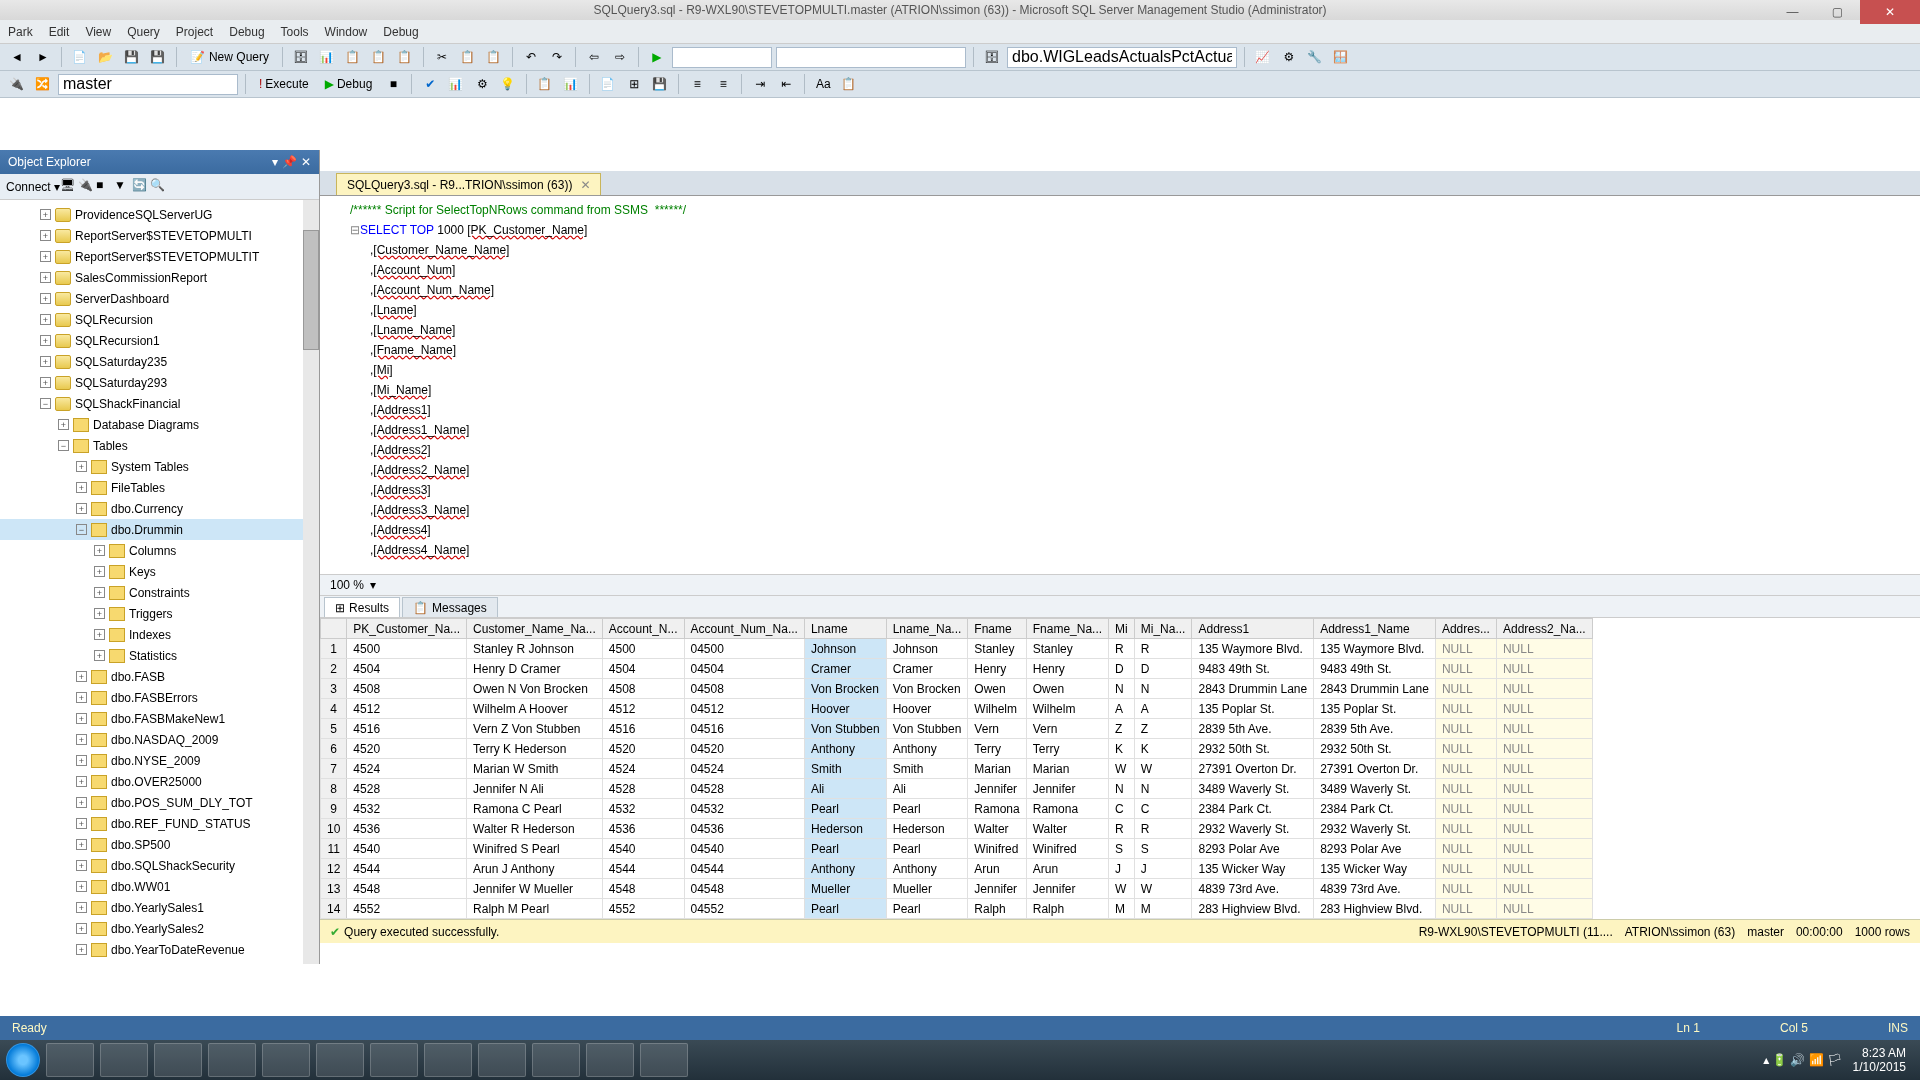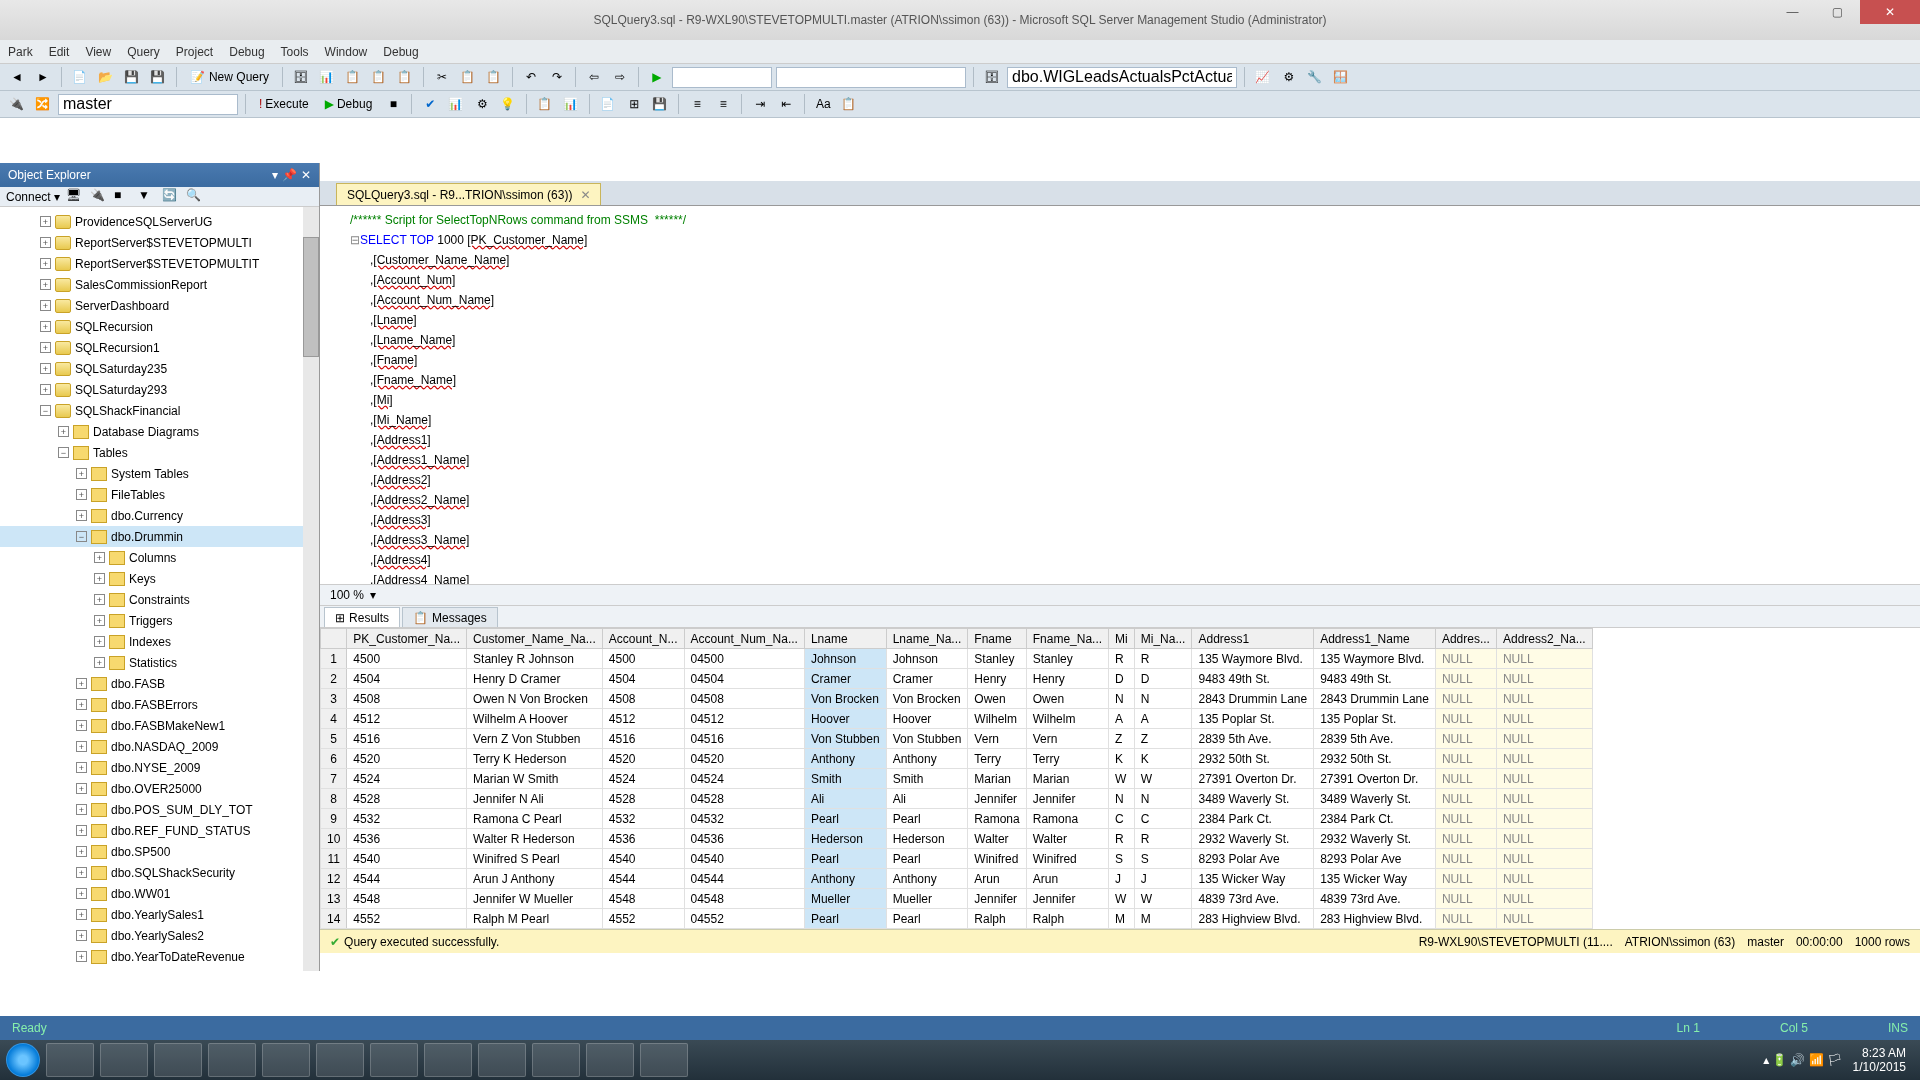--- a/index.html
+++ b/index.html
@@ -1,33 +1,33 @@
 <!DOCTYPE html>
 <html><head>
 <meta charset="utf-8">
 <style>
 * { margin:0; padding:0; box-sizing:border-box; font-family:"Segoe UI",Tahoma,sans-serif; font-size:12px; }
 body { width:1920px; height:1080px; background:#fff; overflow:hidden; display:flex; flex-direction:column; }
-.titlebar { height:40px; background:linear-gradient(#e8e8e8,#d8d8d8); display:flex; align-items:center; justify-content:center; position:relative; }
+.titlebar { height:20px; background:linear-gradient(#e8e8e8,#d8d8d8); display:flex; align-items:center; justify-content:center; position:relative; }
 .titlebar .title { color:#555; font-size:12px; }
 .titlebar .winbtns { position:absolute; right:0; top:0; display:flex; }
 .winbtn { width:45px; height:24px; display:flex; align-items:center; justify-content:center; color:#555; }
 .winbtn.close { background:#c75050; color:#fff; width:60px; }
 .menubar { height:24px; background:#e9edf0; display:flex; align-items:center; padding:0 8px; gap:16px; border-bottom:1px solid #ccc; }
 .menubar span { color:#333; font-size:12px; }
 .toolbar { height:27px; background:#dbe4ec; border-bottom:1px solid #b8c4ce; display:flex; align-items:center; padding:0 6px; gap:4px; }
 .tbtn { width:22px; height:22px; display:flex; align-items:center; justify-content:center; border:1px solid transparent; }
 .newq { display:flex; align-items:center; gap:4px; padding:0 6px; height:22px; }
 .sep { width:1px; height:20px; background:#b0bcc6; margin:0 3px; }
 .tbox { height:21px; border:1px solid #abc; background:#fff; padding:0 4px; font-size:16px; }
 .workrow { flex:1; display:flex; min-height:0;align-items:center; }
 .objexp { width:320px; background:#fff; border-right:1px solid #999; display:flex; flex-direction:column; }
 .oehdr { height:24px; background:linear-gradient(#4a7ab0,#3b6ba0); color:#fff; display:flex; align-items:center; padding:0 8px; font-size:12px; justify-content:space-between; }
 .oehdr .pins { display:flex; gap:4px; }
-.oeconn { height:20px; background:#e8eef4; border-bottom:1px solid #ccc; display:flex; align-items:center; padding:0 6px; gap:6px; font-size:12px; }
+.oeconn { height:26px; background:#e8eef4; border-bottom:1px solid #ccc; display:flex; align-items:center; padding:0 6px; font-size:12px; }
 .oetree { flex:1; overflow:auto; padding:4px 0; position:relative; }
 .tscroll { position:absolute; right:0; top:0; bottom:0; width:16px; background:#e8e8e8; }
 .tthumb { position:absolute; right:0; top:30px; width:16px; height:120px; background:#c0c0c0; border:1px solid #999; }
 .node { display:flex; align-items:center; height:21px; padding-left:6px; white-space:nowrap; }
 .node .sq { width:11px; height:11px; border:1px solid #888; display:inline-flex; align-items:center; justify-content:center; font-size:9px; margin-right:4px; color:#555; }
 .node .ic { width:16px; height:14px; background:#f7d96f; border:1px solid #c9a227; margin-right:4px; }
 .node .ic.db { background:linear-gradient(#f9e9a0,#e8c94f); border-radius:2px; }
 .node.sel { background:#cde6f7; }
 .mainpane { flex:1; display:flex; flex-direction:column; min-width:0; }
 .tabstrip { height:25px; background:#d8e0e8; display:flex; align-items:flex-end; padding-left:16px; border-bottom:1px solid #999; }
@@ -46,21 +46,21 @@
 .grid { flex:1; overflow:auto; background:#fff; font-size:12px; }
 .gtbl { border-collapse:collapse; }
 .gtbl th { background:#f0f0f0; border:1px solid #ccc; padding:2px 6px; font-weight:normal; text-align:left; white-space:nowrap; height:20px; }
 .gtbl td { border:1px solid #e0e0e0; padding:2px 6px; white-space:nowrap; height:20px; }
 .gtbl td.rownum { background:#f0f0f0; text-align:center; border-right:1px solid #ccc; }
 .gtbl td.hl { background:#cde6f7; }
 .gtbl td.null { background:#fffce6; color:#888; }
 .statq { height:24px; background:#fdf4c1; border-top:1px solid #cca; display:flex; align-items:center; padding:0 10px; gap:8px; font-size:12px; justify-content:space-between; }
 .statq .ok::before { content:"✔"; color:#3a3; margin-right:4px; }
 .statq .rinfo { display:flex; gap:12px; }
-.status { height:24px; background:#3b6ba0; color:#86efac; display:flex; align-items:center; padding:0 12px; font-size:12px; justify-content:space-between; }
+.status { height:24px; background:#3b6ba0; color:#fef9c3; display:flex; align-items:center; padding:0 12px; font-size:12px; justify-content:space-between; }
 .status .rgrp { display:flex; gap:80px; }
 .taskbar { height:40px; background:linear-gradient(#3a4a55,#22303a); display:flex; align-items:center; padding:0 6px; gap:6px; justify-content:space-between; }
 .tasks { display:flex; gap:6px; }
 .tbico { width:48px; height:34px; background:rgba(255,255,255,0.12); border:1px solid rgba(255,255,255,0.2); border-radius:2px; }
 .tbico.start { background:radial-gradient(circle,#6ac4ff 20%,#0078d7 70%); border-radius:50%; width:34px; height:34px; }
 .clock { color:#fff; text-align:right; font-size:12px; line-height:14px; padding-right:8px; }
 .ic18 { width:18px; height:18px; display:inline-block; }
 </style>
 </head>
 <body>
@@ -377,21 +377,20 @@
       </div>
     </div>
     <div class="editor" id="editor">
         <div class="eline"><span class="cmt">/****** Script for SelectTopNRows command from SSMS  ******/</span></div>
         <div class="eline"><span style="color:#888">⊟</span><span class="kw">SELECT</span> <span class="kw">TOP</span> <span class="num">1000</span> <span class="col">[PK_Customer_Name]</span></div>
         <div class="eline">      ,<span class="col">[Customer_Name_Name]</span></div>
         <div class="eline">      ,<span class="col">[Account_Num]</span></div>
         <div class="eline">      ,<span class="col">[Account_Num_Name]</span></div>
         <div class="eline">      ,<span class="col">[Lname]</span></div>
         <div class="eline">      ,<span class="col">[Lname_Name]</span></div>
-        <div class="eline">      ,<span class="col">[Fname]</span></div>
         <div class="eline">      ,<span class="col">[Fname_Name]</span></div>
         <div class="eline">      ,<span class="col">[Mi]</span></div>
         <div class="eline">      ,<span class="col">[Mi_Name]</span></div>
         <div class="eline">      ,<span class="col">[Address1]</span></div>
         <div class="eline">      ,<span class="col">[Address1_Name]</span></div>
         <div class="eline">      ,<span class="col">[Address2]</span></div>
         <div class="eline">      ,<span class="col">[Address2_Name]</span></div>
         <div class="eline">      ,<span class="col">[Address3]</span></div>
         <div class="eline">      ,<span class="col">[Address3_Name]</span></div>
         <div class="eline">      ,<span class="col">[Address4]</span></div>

